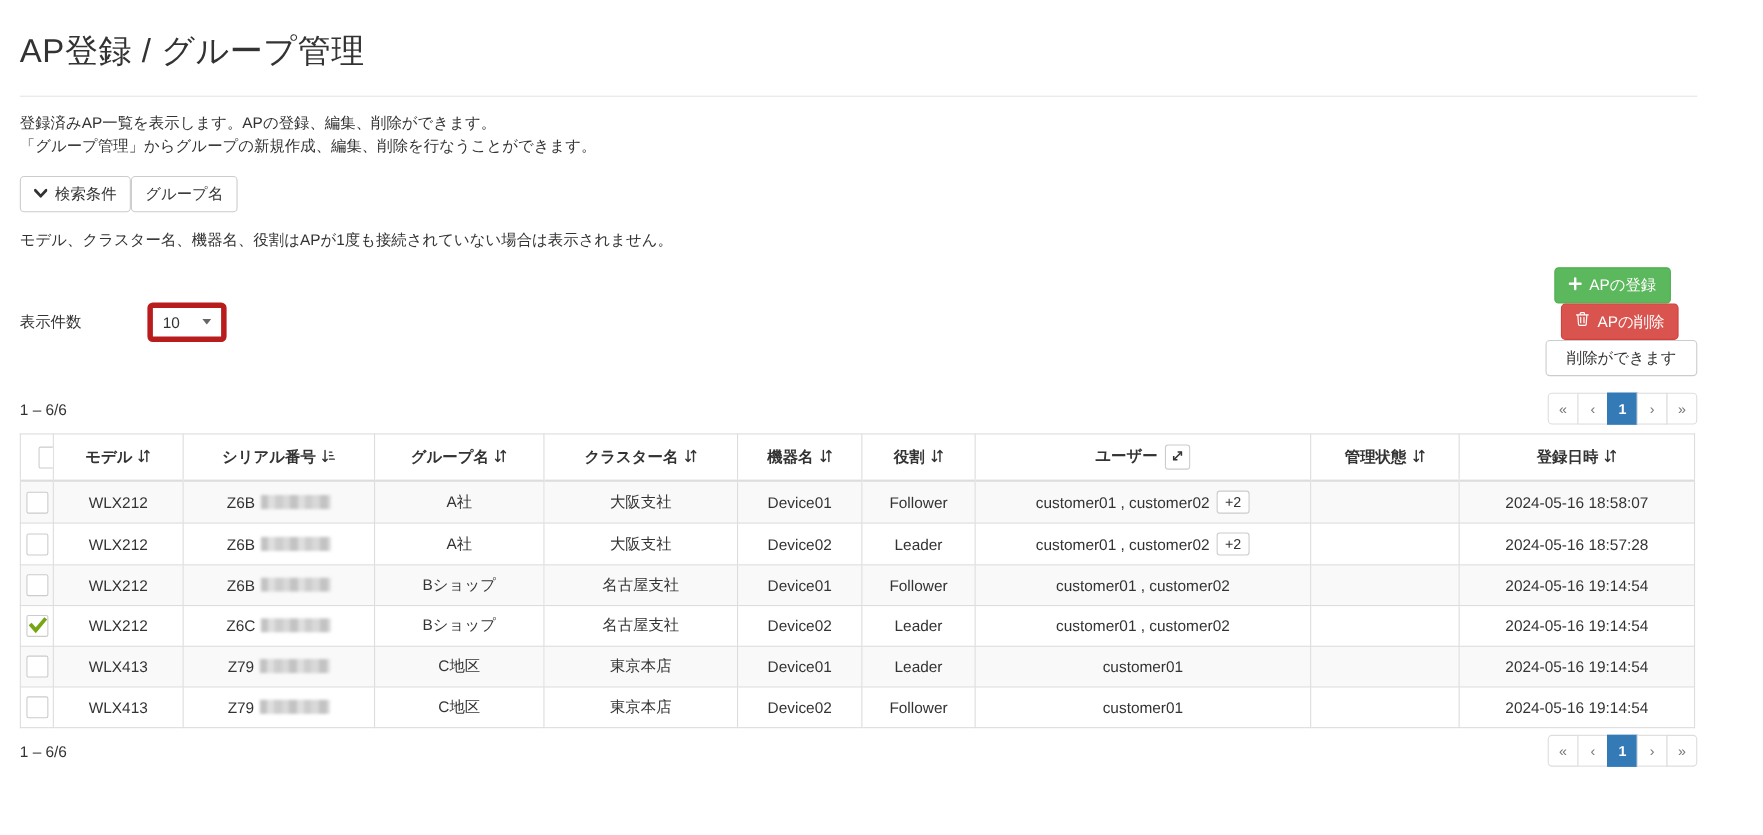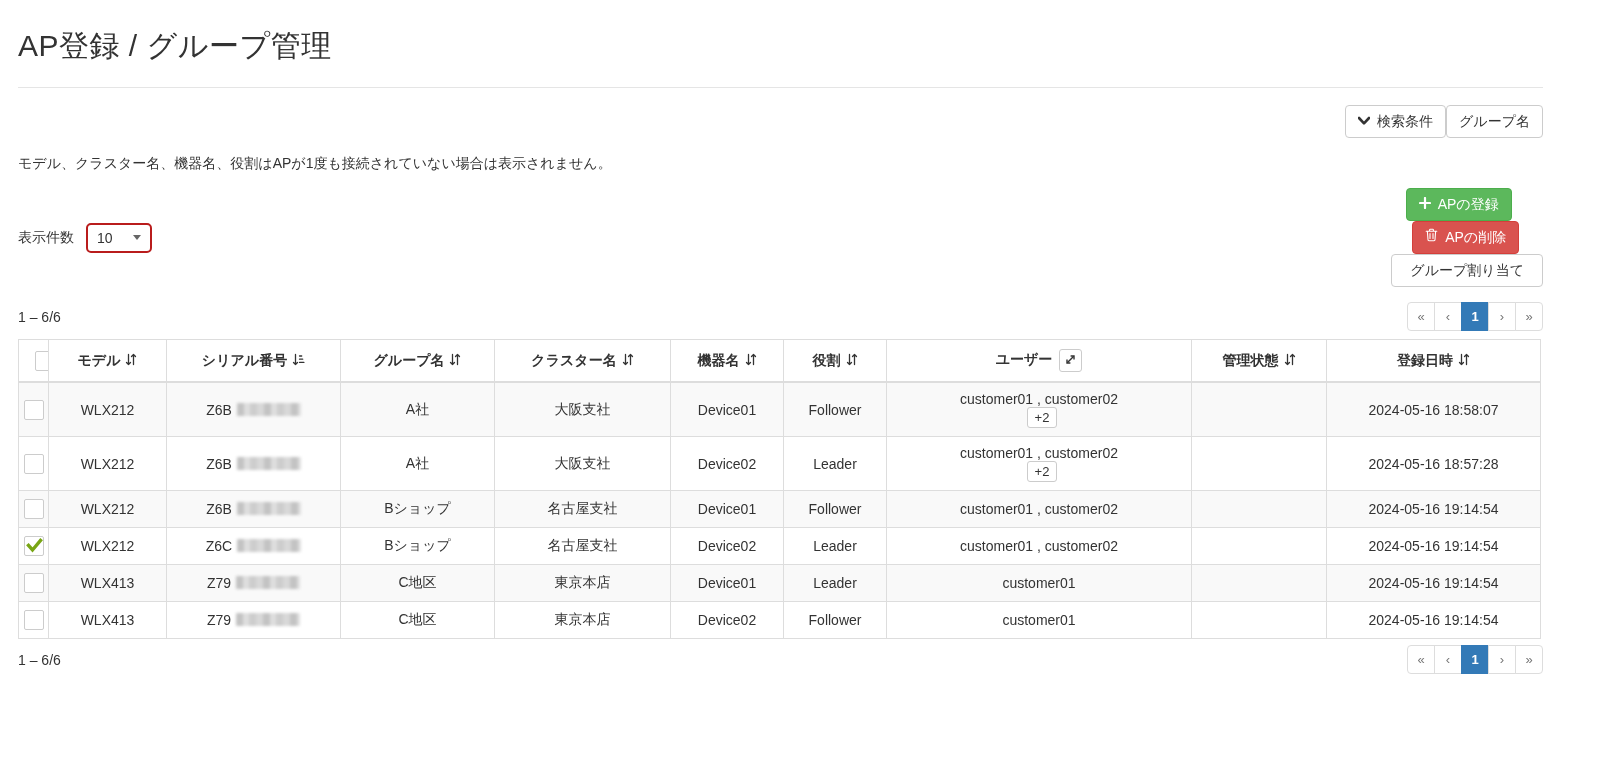--- a/index.html
+++ b/index.html
@@ -5,40 +5,40 @@
   html,body{margin:0;padding:0;background:#fff;}
   body{
     width:1603px;height:759px;overflow:hidden;
     font-family:"Liberation Sans","DejaVu Sans",sans-serif;
     color:#333;font-size:14px;
   }
   .container{padding:0 18px;width:1525px;}
   h1.page-title{font-size:30px;font-weight:400;margin:26px 0 20px;color:#333;letter-spacing:.5px;}
   hr.title-rule{border:0;border-top:1px solid #e5e5e5;margin:0 0 13px;}
   .desc{margin:0;line-height:21px;font-size:14px;}
-  .row-search{margin-top:17px;display:flex;justify-content:flex-end;align-items:flex-start;}
+  .row-search{margin-top:17px;display:flex;justify-content:flex-start;align-items:flex-start;}
   .note{margin:17px 0 0;font-size:14px;}
   .row-controls{margin-top:15px;display:flex;justify-content:space-between;align-items:center;}
   .left-controls{display:flex;align-items:center;gap:12px;}
   .right-controls{display:flex;align-items:center;flex-direction:column;}
 
   .btn{
     display:inline-flex;align-items:center;gap:7px;
     padding:6px 12px;font-size:14px;line-height:19px;
     border:1px solid #ccc;border-radius:4px;background:#fff;color:#333;
     cursor:pointer;font-family:inherit;white-space:nowrap;
   }
   .btn-success{background:#5cb85c;border-color:#4cae4c;color:#fff;}
   .btn-danger{background:#d9534f;border-color:#d43f3a;color:#fff;margin-left:14px;}
   .btn-assign{margin-left:17px;padding:6px 18px;}
 
   .select-box{
     display:inline-flex;align-items:center;justify-content:space-between;
-    width:44px;padding:5px 9px;border:2px solid #b91c1c;border-radius:5px;
-    background:#fff;cursor:pointer;font-size:14px;
+    width:44px;padding:5px 9px;border:5px solid #b91c1c;border-radius:5px;
+    background:#fff;cursor:pointer;font-size:14px;margin-left:48px;
   }
   .select-caret{width:0;height:0;border-left:4px solid transparent;border-right:4px solid transparent;border-top:5px solid #666;}
 
   .row-pg{display:flex;justify-content:space-between;align-items:center;margin-top:15px;}
   .row-pg.top{margin-bottom:8px;}
   .row-pg.bottom{margin-top:6px;}
   .range-text{font-size:14px;color:#333;}
   ul.pagination{display:flex;list-style:none;margin:0;padding:0;}
   ul.pagination li a{
     display:block;min-width:26px;padding:5px 0;text-align:center;
@@ -74,30 +74,34 @@
     display:inline-block;border:1px solid #ccc;border-radius:3px;background:#fff;
     padding:2px 7px;font-size:13px;margin-left:6px;cursor:pointer;color:#333;font-family:inherit;
   }
   .masked{
     display:inline-block;width:64px;height:13px;margin-left:5px;vertical-align:-1px;border-radius:1px;
     background:
       repeating-linear-gradient(90deg,#c3c3c3 0 7px,#dedede 7px 13px,#cdcdcd 13px 20px,#d8d8d8 20px 27px),
       repeating-linear-gradient(0deg,rgba(255,255,255,.4) 0 3px,rgba(160,160,160,.4) 3px 6px);
     filter:blur(1.5px);
   }
-  .users-wrap{display:inline-flex;align-items:center;justify-content:center;flex-direction:column;}
+  .users-wrap{display:inline-flex;align-items:center;justify-content:center;}
 </style>
 </head>
 <body>
 
 <div class="container">
 
   <h1 class="page-title">AP登録 / グループ管理</h1>
   <hr class="title-rule">
 
+  <p class="desc">
+    <span>登録済みAP一覧を表示します。APの登録、編集、削除ができます。</span><br>
+    <span>「グループ管理」からグループの新規作成、編集、削除を行なうことができます。</span>
+  </p>
 
   <div class="row-search">
     <button class="btn">
       <span class="ic"><svg width="12" height="11" viewBox="0 0 12 11">
             <path d="M1 3 L6 8.3 L11 3" fill="none" stroke="#333" stroke-width="2.6" stroke-linecap="round" stroke-linejoin="round"></path>
           </svg></span>
       <span>検索条件</span>
     </button>
     <button class="btn">
       <span>グループ名</span>
@@ -121,21 +125,21 @@
             </svg></span>
         <span>APの登録</span>
       </button>
       <button class="btn btn-danger">
         <span class="ic"><svg width="13" height="14" viewBox="0 0 13 14">
               <path d="M1.2 3.3h10.6M4.6 3.1V1.9c0-.4.3-.7.7-.7h2.4c.4 0 .7.3.7.7v1.2M2.4 3.5l.6 8.3c0 .5.5.9 1 .9h5c.5 0 1-.4 1-.9l.6-8.3M5 5.6v4.8M8 5.6v4.8" fill="none" stroke="#fff" stroke-width="1.1" stroke-linecap="round"></path>
             </svg></span>
         <span>APの削除</span>
       </button>
       <button class="btn btn-assign">
-        <span>グループ割り当て</span>
+        <span>削除ができます</span>
       </button>
     </div>
   </div>
 
   <div class="row-pg top">
     <span class="range-text">1 – 6/6</span>
     <ul class="pagination">
         <li>
           <a>«</a>
         </li>

